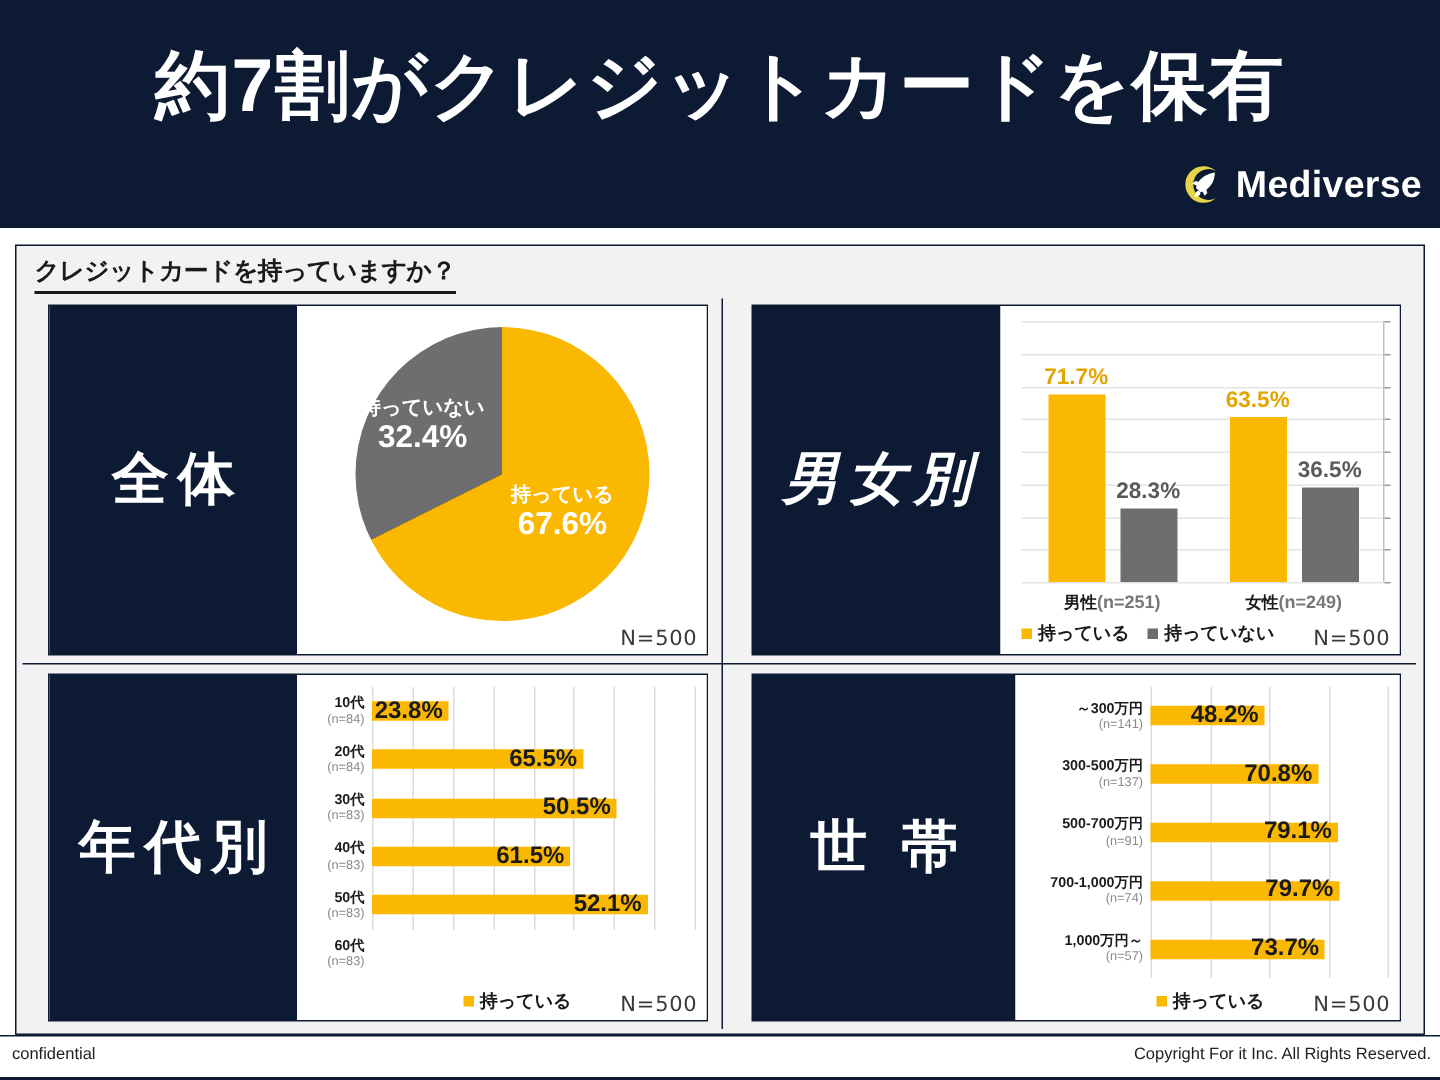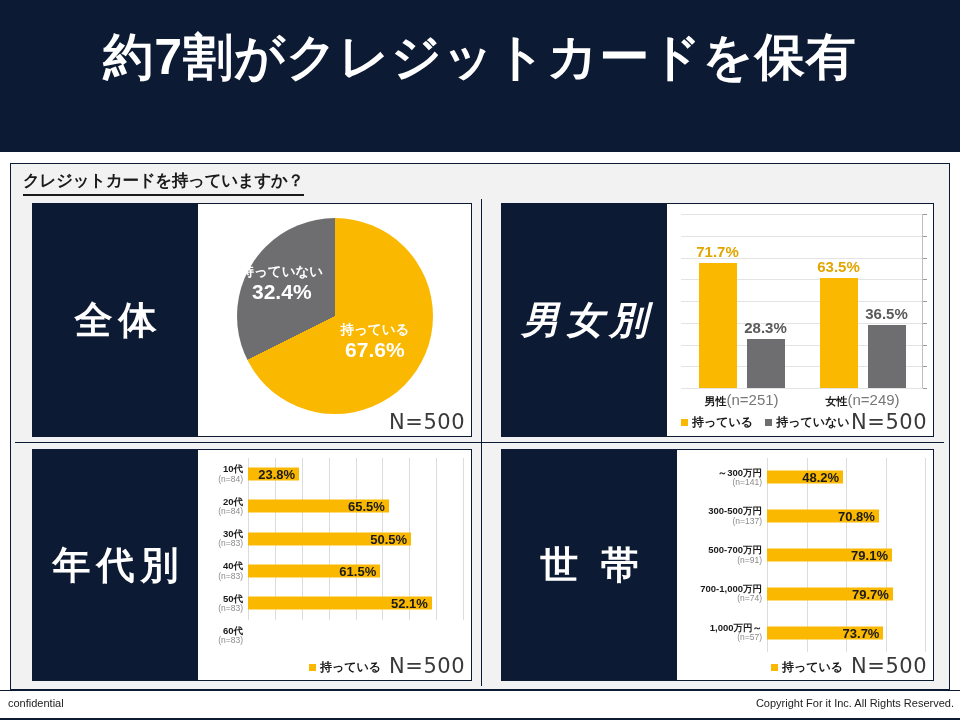--- a/index.html
+++ b/index.html
@@ -84,21 +84,21 @@
   }
   .panel-tl .panel-label { width: 165px; font-size: 38px; }
   .panel-tr .panel-label { width: 165px; font-size: 38px; font-style: italic; }
   .panel-bl .panel-label { width: 165px; font-size: 38px; }
   .panel-br .panel-label { width: 175px; font-size: 38px; }
 
   .panel-body { position: relative; flex: 1 1 auto; background: #ffffff; overflow: hidden; }
 
   .n-total {
     position: absolute; right: 6px; bottom: 2px;
-    font-size: 21px; color: #3a3a3a; letter-spacing: 0.5px;
+    font-size: 14px; color: #3a3a3a; letter-spacing: 0.5px;
     font-family: "DejaVu Sans", sans-serif;
   }
 
   
   .pie-wrap { position: absolute; left: 50%; top: 50%; transform: translate(-50%,-52%); }
   .pie {
     width: 196px; height: 196px; border-radius: 50%;
     background: conic-gradient(#FBB800 0deg 243.36deg, #6E6E70 243.36deg 360deg);
   }
   .pie-lab { position: absolute; color: #ffffff; font-weight: bold; text-align: center; line-height: 1.16; white-space: nowrap; }
@@ -120,21 +120,21 @@
   .vbar.no  { background: #6E6E70; }
   .vbar-lab {
     position: absolute; left: 50%; transform: translateX(-50%);
     bottom: 100%; margin-bottom: 3px;
     font-size: 15px; font-weight: bold; white-space: nowrap;
   }
   .vbar.yes .vbar-lab { color: #E2A500; }
   .vbar.no  .vbar-lab { color: #5A5A5A; }
   .vcats { position: absolute; left: 14px; right: 10px; bottom: 27px; display: flex; }
   .vcat { flex: 1 1 0; text-align: center; font-size: 11px; font-weight: bold; color: #1a1a1a; white-space: nowrap; }
-  .vcat .nn { font-weight: normal; font-size: 15px; color: #777; }
+  .vcat .nn { font-weight: bold; font-size: 12px; color: #777; }
   .vlegend {
     position: absolute; left: 14px; bottom: 5px;
     display: flex; align-items: center; gap: 12px;
     font-size: 12px; font-weight: bold; color: #1a1a1a;
   }
   .lg-item { display: flex; align-items: center; gap: 4px; white-space: nowrap; }
   .lg-sw { width: 7px; height: 7px; display: inline-block; }
   .lg-sw.yes { background: #FBB800; }
   .lg-sw.no  { background: #6E6E70; }
 
@@ -144,21 +144,21 @@
   .hrow { flex: 1 1 0; display: flex; align-items: center; position: relative; }
   .hlabel { flex: 0 0 auto; text-align: right; padding-right: 5px; line-height: 1.1; }
   .hlabel .ln { display: block; font-size: 9.5px; font-weight: bold; color: #1a1a1a; white-space: nowrap; }
   .hlabel .nn { display: block; font-size: 8.5px; color: #8a8a8a; white-space: nowrap; }
   .htrack { position: relative; flex: 1 1 auto; height: 100%; }
   .hbar {
     position: absolute; left: 0; top: 50%; transform: translateY(-50%);
     height: 13px; background: #FBB800;
     display: flex; align-items: center; justify-content: flex-end;
   }
-  .hbar-lab { font-size: 13px; font-weight: bold; color: #1a1a1a; padding-right: 4px; white-space: nowrap; }
+  .hbar-lab { font-size: 16px; font-weight: bold; color: #1a1a1a; padding-right: 4px; white-space: nowrap; }
   .hgridlines { position: absolute; left: 0; right: 0; top: 0; bottom: 0; pointer-events: none; }
   .hgl { position: absolute; top: 0; bottom: 0; width: 1px; background: #DCDCDC; }
   .hlegend {
     position: absolute; right: 90px; bottom: 4px;
     display: flex; align-items: center; gap: 4px;
     font-size: 12px; font-weight: bold; color: #1a1a1a;
   }
 
   .panel-bl .hlabel { width: 44px; }
   .panel-br .hlabel { width: 84px; }
@@ -172,20 +172,30 @@
   .footer-right { position: absolute; right: 6px; top: 6px; font-size: 11px; color: #222; }
   .footer-rule  { position: absolute; left: 0; bottom: 0; width: 960px; height: 2px; background: #0C1A33; }
 </style>
 </head>
 <body>
 
 <div id="slide">
 
   <div class="header">
     <div class="header-title">約7割がクレジットカードを保有</div>
+    <div class="logo">
+      <span class="logo-mark">
+        <svg viewBox="0 0 32 32" width="30" height="30" aria-hidden="true">
+          <path d="M25 6.2A13 13 0 1 0 25 25.8 11 11 0 1 1 25 6.2Z" fill="#E8D44A"></path>
+          <path d="M24.5 7.5c-5.5.8-9.2 3.1-11.6 6.6l-2.6-.6-1.8 1.9 3 1.4a9 9 0 0 0-.5 1.6l3.1 3.1c.6-.1 1.1-.3 1.6-.5l1.4 3 1.9-1.8-.6-2.6c3.5-2.4 5.8-6.1 6.1-12.1Z" fill="#FFFFFF"></path>
+          <path d="M11.4 21.1c-.9.9-1.3 3.6-1.3 3.6s2.7-.4 3.6-1.3a1.6 1.6 0 1 0-2.3-2.3Z" fill="#FFFFFF"></path>
+        </svg>
+      </span>
+      <span class="logo-text">Mediverse</span>
+    </div>
   </div>
 
   <div class="content-frame">
     <div class="q-title">クレジットカードを持っていますか？</div>
 
     <div class="grid">
       <div class="vdiv"></div>
       <div class="hdiv"></div>
 
       <div class="panel panel-tl">

